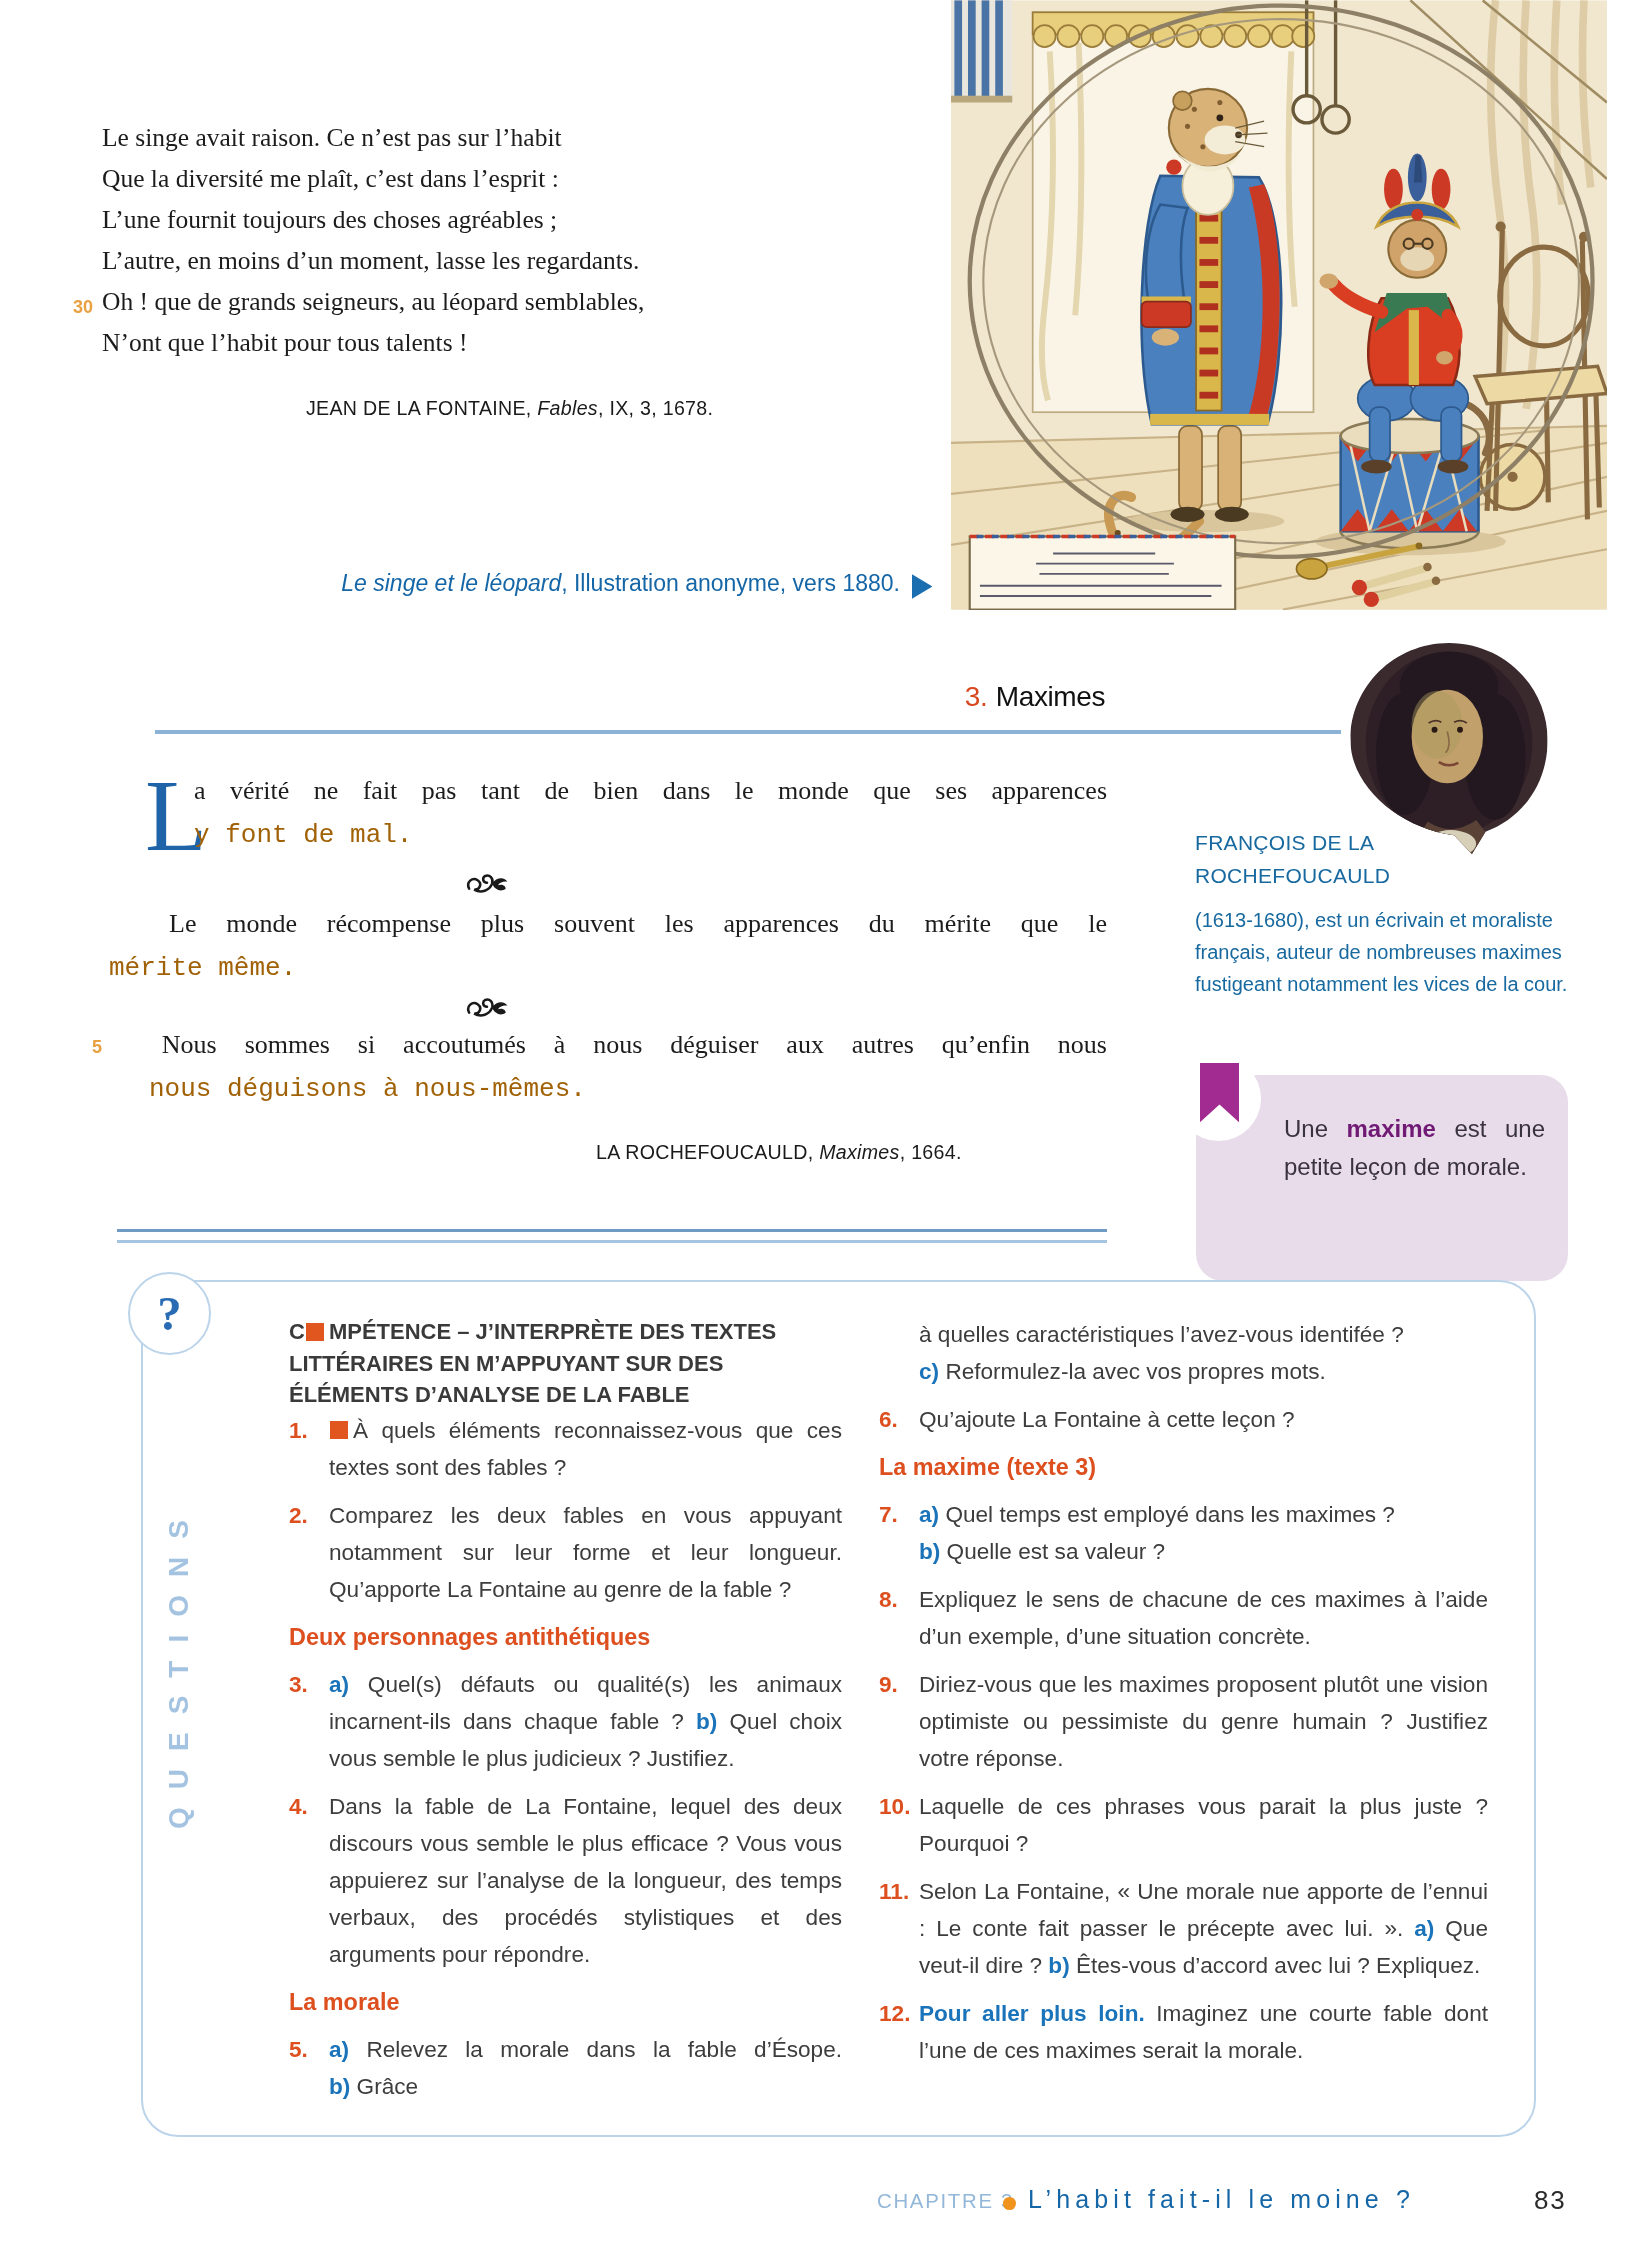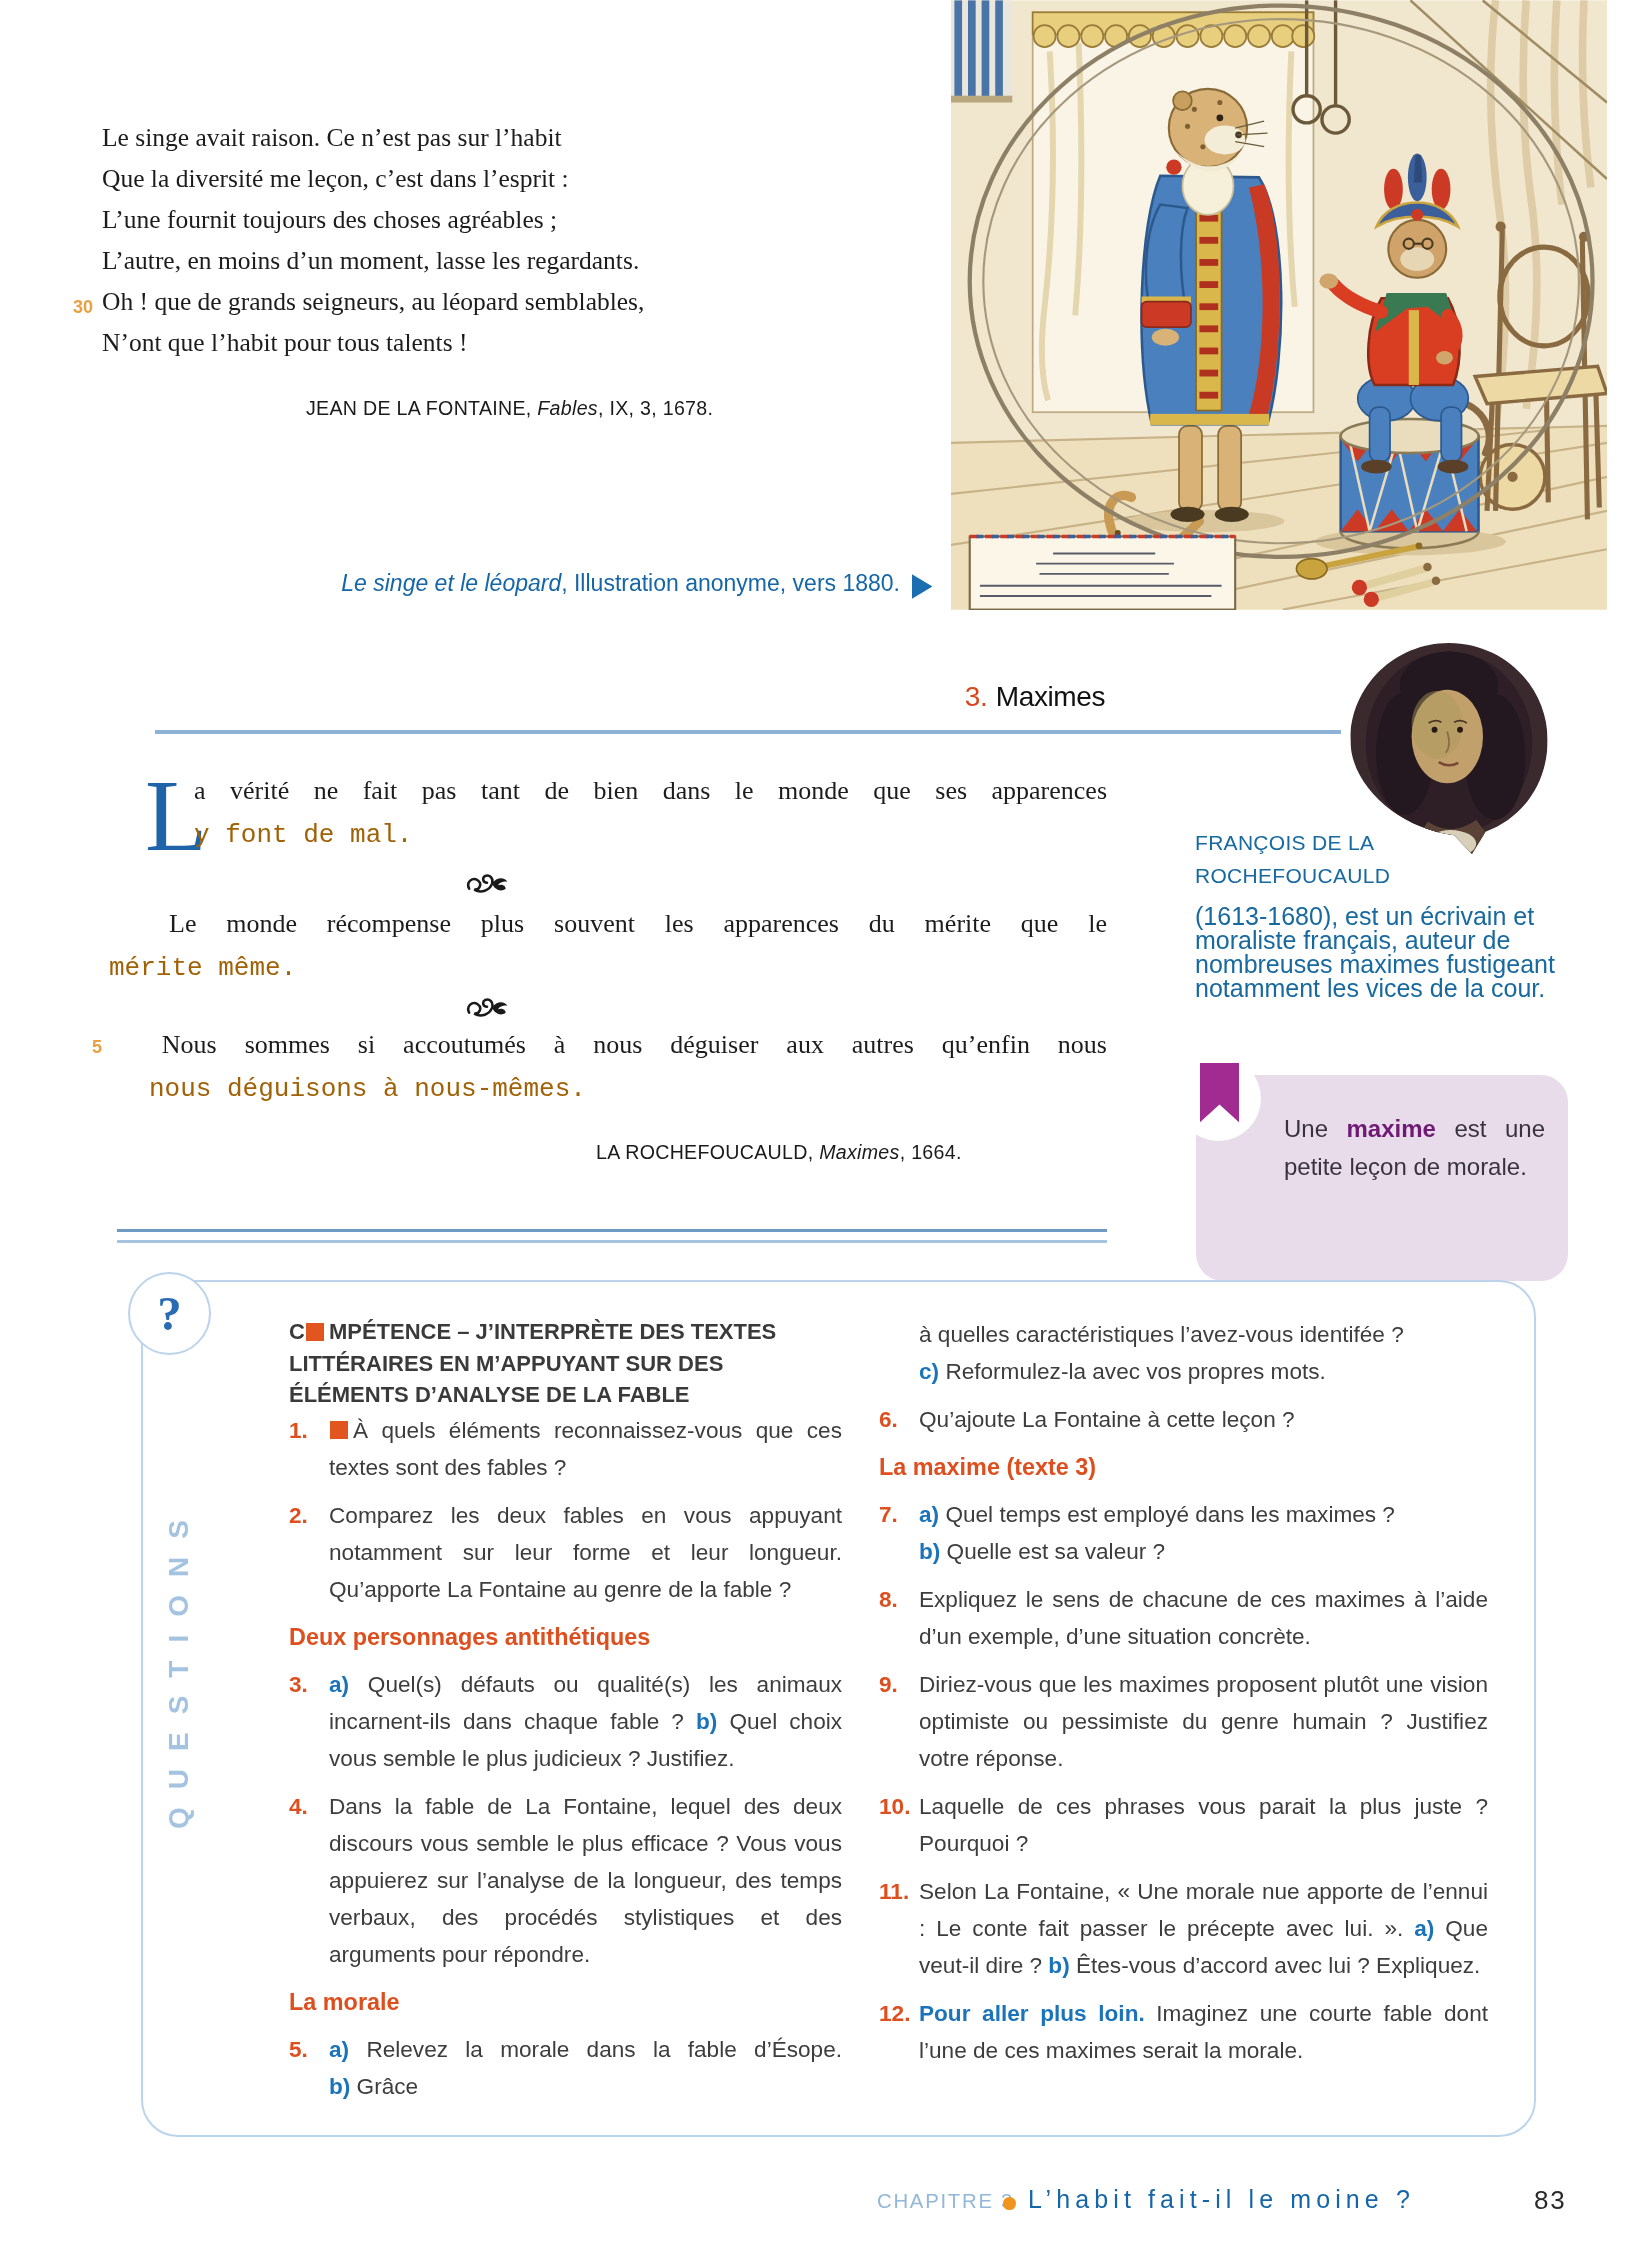--- a/index.html
+++ b/index.html
@@ -41,22 +41,22 @@
   .attrib-2{left:596px;top:1141px;width:441px;text-align:left;}
 
   .sep-line{position:absolute;left:117px;width:990px;height:2.6px;}
   .sep-a{top:1229px;background:#6f9ac2;}
   .sep-b{top:1240px;background:#a5c4e0;}
 
   
   .portrait{position:absolute;left:1347px;top:641px;width:204px;height:215px;}
   .author-name{position:absolute;left:1195px;top:826px;font-size:21px;line-height:33px;
         color:#17699f;letter-spacing:0.3px;}
-  .author-bio{position:absolute;left:1195px;top:904px;width:390px;font-size:25px;
-        line-height:24px;color:#17699f;}
+  .author-bio{position:absolute;left:1195px;top:904px;width:390px;font-size:20px;
+        line-height:32px;color:#17699f;}
 
   
   .note-box{position:absolute;left:1196px;top:1075px;width:372px;height:206px;
         background:#e9dcea;border-radius:27px;}
   .note-circle{position:absolute;left:1176px;top:1056px;width:85px;height:85px;
         border-radius:50%;background:#ffffff;}
   .bookmark{position:absolute;left:1198px;top:1063px;width:43px;height:61px;}
   .note-text{position:absolute;left:1284px;top:1110px;width:261px;font-size:24px;
         line-height:38px;color:#39333f;text-align:justify;}
   .note-text .seg-bold{font-weight:bold;color:#701a75;}
@@ -89,21 +89,21 @@
   .footer-title{position:absolute;left:1028px;top:2185px;font-size:25px;letter-spacing:5.1px;color:#1566a7;}
   .footer-page{position:absolute;left:1534px;top:2185px;font-size:26px;letter-spacing:1.7px;color:#2b2b2b;}
 </style>
 </head>
 <body>
 
 <div class="page">
 
   <div class="poem">
     <div class="poem-line"><span class="line-num"></span><span>Le singe avait raison. Ce n’est pas sur l’habit</span></div>
-    <div class="poem-line"><span class="line-num"></span><span>Que la diversité me leçon, c’est dans l’esprit :</span></div>
+    <div class="poem-line"><span class="line-num"></span><span>Que la diversité me plaît, c’est dans l’esprit :</span></div>
     <div class="poem-line"><span class="line-num"></span><span>L’une fournit toujours des choses agréables ;</span></div>
     <div class="poem-line"><span class="line-num"></span><span>L’autre, en moins d’un moment, lasse les regardants.</span></div>
     <div class="poem-line"><span class="line-num">30</span><span>Oh ! que de grands seigneurs, au léopard semblables,</span></div>
     <div class="poem-line"><span class="line-num"></span><span>N’ont que l’habit pour tous talents !</span></div>
   </div>
 
   <div class="attribution attrib-1">
     <span>JEAN DE LA FONTAINE, </span><span class="work">Fables</span><span>, IX, 3, 1678.</span>
   </div>
 

